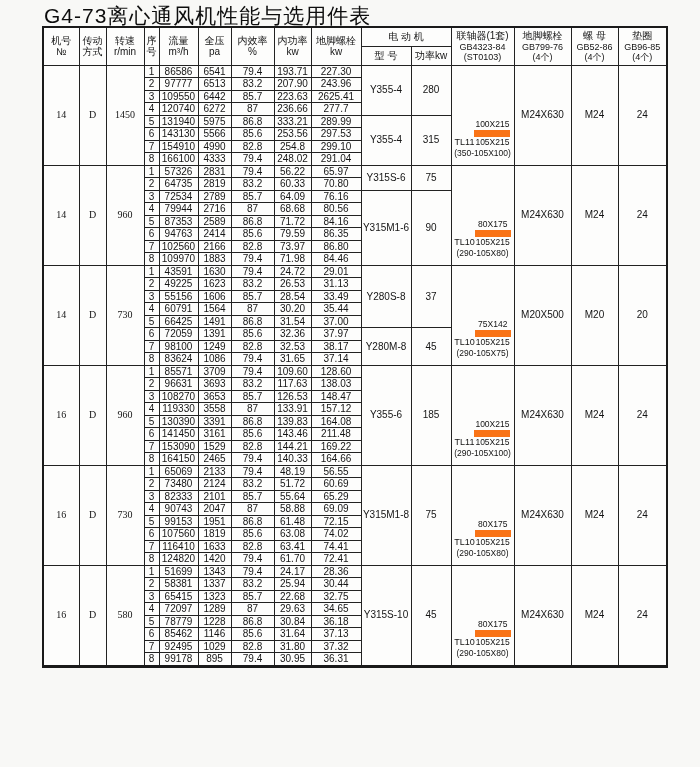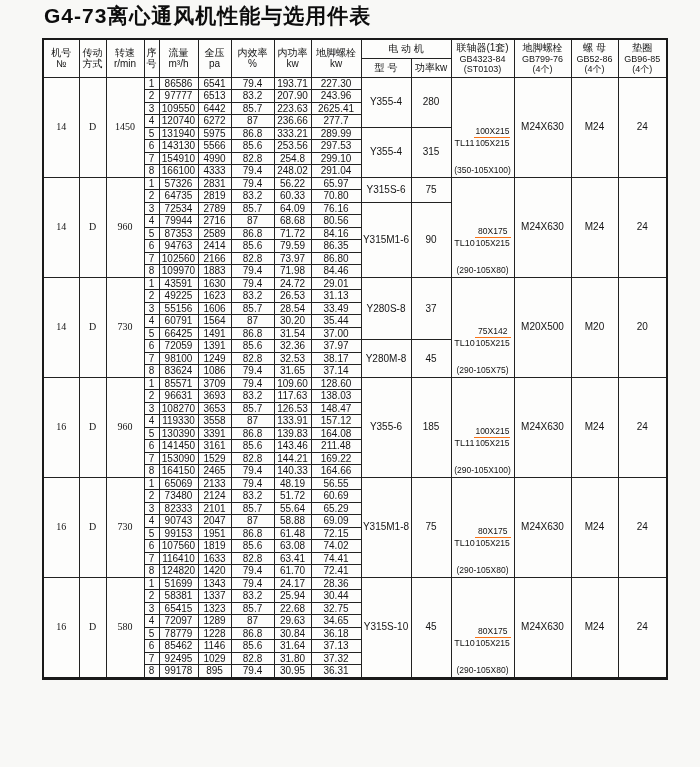--- a/index.html
+++ b/index.html
@@ -6,25 +6,25 @@
   body{
     width:700px;height:767px;
     background:#f8f8f6;
     font-family:"Liberation Sans","DejaVu Sans",sans-serif;
     color:#141414;
     position:relative;
     overflow:hidden;
   }
   .page-title{
     position:absolute;left:44px;top:2px;
-    font-size:21px;font-weight:bold;letter-spacing:1px;
+    font-size:21px;font-weight:normal;letter-spacing:1px;
     margin:0;color:#0d0d0d;text-align:center;
   }
   table.fan-table{
-    position:absolute;left:42px;top:38px;
+    position:absolute;left:42px;top:26px;
     width:624px;height:619px;
     border-collapse:collapse;table-layout:fixed;
     background:#fdfdfc;
   }
   table.fan-table td, table.fan-table th{
     border:1px solid #222;
     padding:0;margin:0;
     text-align:center;vertical-align:middle;
     font-weight:normal;
     font-size:10px;line-height:1.15;
@@ -35,23 +35,23 @@
   thead .sub{font-size:9px;}
   thead tr{height:19px;}
   .hline{display:block;white-space:nowrap;}
   td.num{font-size:10px;letter-spacing:0px;white-space:nowrap;}
   td.grp{font-size:10.5px;font-family:Liberation Serif, serif;}
   td.model{font-size:9.5px;white-space:nowrap;}
   td.part{font-size:10px;white-space:nowrap;}
   .coupling-wrap{display:flex;align-items:flex-end;justify-content:center;white-space:nowrap;}
   .cp-prefix{font-size:9px;}
   .cp-frac{display:inline-block;text-align:center;font-size:8.5px;line-height:1.25;}
-  .cp-top{display:block;border-bottom:1px solid #f97316;padding:0 1px;margin-top:48px;}
+  .cp-top{display:block;border-bottom:7px solid #f97316;padding:0 1px;margin-top:48px;}
   .cp-bot{display:block;padding:0 1px;}
-  .cp-note{font-size:8.5px;white-space:nowrap;margin-top:17px;}
+  .cp-note{font-size:8.5px;white-space:nowrap;margin-top:1px;}
 </style>
 </head>
 <body>
 
 <h1 class="page-title">G4-73离心通风机性能与选用件表</h1>
 
 <table class="fan-table">
   <colgroup>
     <col style="width:36px">
       <col style="width:27px">

